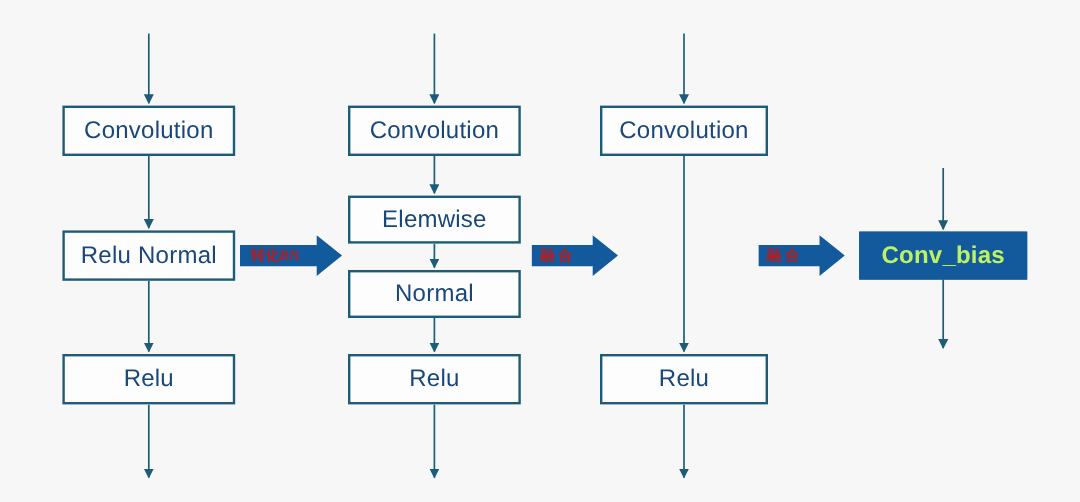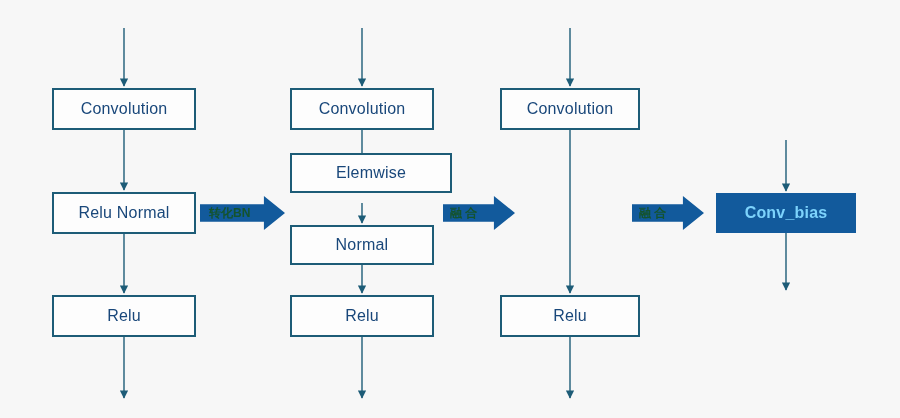--- a/index.html
+++ b/index.html
@@ -16,31 +16,31 @@
     overflow: hidden;
   }
 
   
   .node {
     position: absolute;
     box-sizing: border-box;
     border: 2px solid #1d5c77;
     background: #fdfdfd;
     color: #19477a;
-    font-size: 16px;
+    font-size: 20px;
     display: flex;
     align-items: center;
     justify-content: center;
     letter-spacing: .2px;
     white-space: nowrap;
   }
   .node.filled {
     background: #125a9c;
     border-color: #125a9c;
-    color: #7dd3fc;
+    color: #bef264;
     font-weight: 600;
   }
 
   
   #wires {
     position: absolute;
     left: 0;
     top: 0;
     width: 900px;
     height: 418px;
@@ -55,25 +55,25 @@
     justify-content: flex-start;
   }
   .block-arrow svg {
     position: absolute;
     left: 0;
     top: 0;
   }
   .block-arrow .ba-label {
     position: relative;
     z-index: 2;
-    color: #14532d;
+    color: #b91c1c;
     font-size: 12px;
     font-weight: 700;
     white-space: nowrap;
-    font-family: Liberation Sans, sans-serif;
+    font-family: Liberation Serif, serif;
   }
 </style>
 </head>
 <body>
 
 <div id="canvas">
 
   <svg id="wires" viewBox="0 0 900 418" xmlns="http://www.w3.org/2000/svg">
     <defs>
       <marker id="tip" viewBox="0 0 10 10" refX="9" refY="5" markerWidth="6" markerHeight="6" orient="auto-start-reverse">
@@ -96,21 +96,21 @@
         <line x1="786" y1="140" x2="786" y2="191" stroke="#1d5c77" stroke-width="1.4" marker-end="url(#tip)"></line>
         <line x1="786" y1="233" x2="786" y2="290" stroke="#1d5c77" stroke-width="1.4" marker-end="url(#tip)"></line>
       </g>
   </svg>
 
   <div id="nodes-layer">
       <div class="node" style="left: 52px; top: 88px; width: 144px; height: 42px;">Convolution</div>
       <div class="node" style="left: 52px; top: 192px; width: 144px; height: 42px;">Relu Normal</div>
       <div class="node" style="left: 52px; top: 295px; width: 144px; height: 42px;">Relu</div>
       <div class="node" style="left: 290px; top: 88px; width: 144px; height: 42px;">Convolution</div>
-      <div class="node" style="left: 290px; top: 153px; width: 162px; height: 40px;">Elemwise</div>
+      <div class="node" style="left: 290px; top: 163px; width: 144px; height: 40px;">Elemwise</div>
       <div class="node" style="left: 290px; top: 225px; width: 144px; height: 40px;">Normal</div>
       <div class="node" style="left: 290px; top: 295px; width: 144px; height: 42px;">Relu</div>
       <div class="node" style="left: 500px; top: 88px; width: 140px; height: 42px;">Convolution</div>
       <div class="node" style="left: 500px; top: 295px; width: 140px; height: 42px;">Relu</div>
       <div class="node filled" style="left: 716px; top: 193px; width: 140px; height: 40px;">Conv_bias</div>
     </div>
   <div id="arrows-layer">
       <div class="block-arrow" style="left: 200px; top: 196px; width: 85px; height: 34px;">
         <svg width="85" height="34" viewBox="0 0 85 34">
           <path d="M 0 8.16 L 63.92 8.16 L 63.92 0 L 85 17 L 63.92 34 L 63.92 25.84 L 0 25.84 Z" fill="#125a9c"></path>

